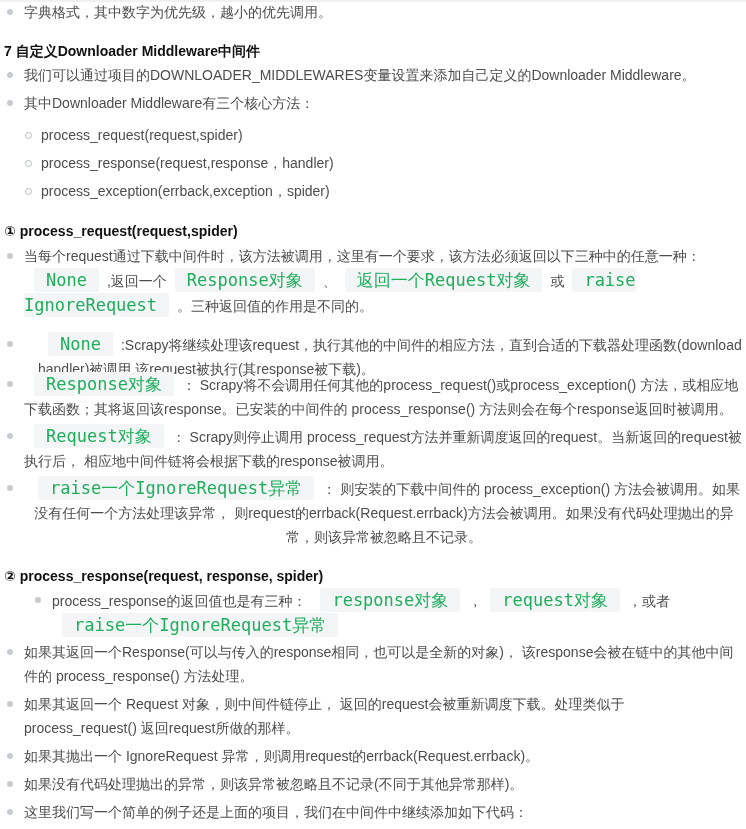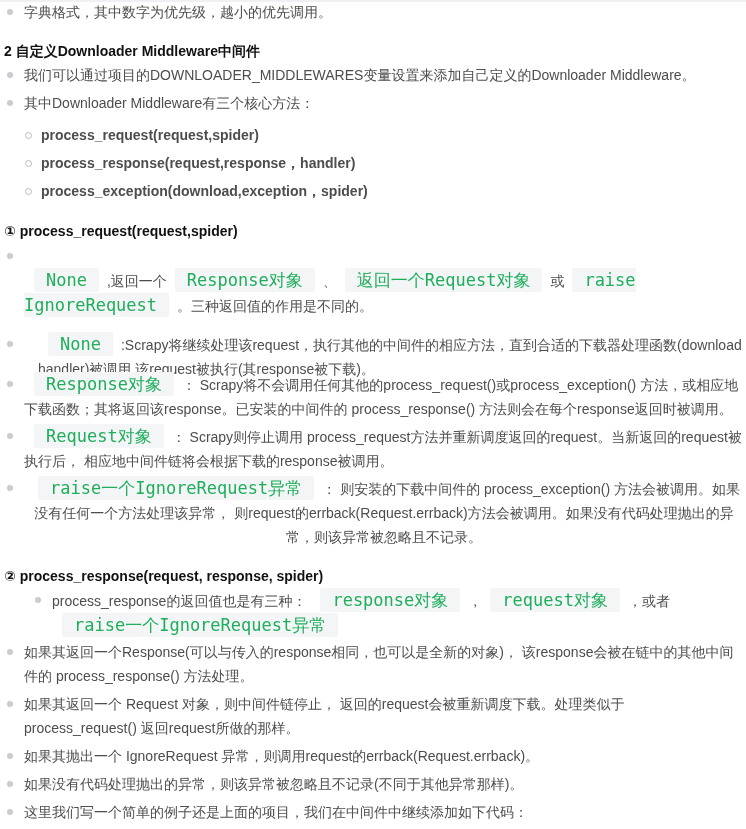--- a/index.html
+++ b/index.html
@@ -12,21 +12,21 @@
     .content { position: absolute; left: 0; top: 0; width: 746px; }
     .li {
       position: relative; padding-left: 24px; line-height: 24px; margin: 0;
       color: #4d4d4d;
     }
     .li::before {
       content: ""; position: absolute; left: 7px; top: 9px;
       width: 6px; height: 6px; border-radius: 50%; background: #c8ccd2;
     }
     .sub {
-      position: relative; padding-left: 41px; line-height: 24px; color: #4d4d4d; font-weight: bold;
+      position: relative; padding-left: 41px; line-height: 24px; color: #4d4d4d;
     }
     .sub::before {
       content: ""; position: absolute; left: 25px; top: 9px;
       width: 5px; height: 5px; border-radius: 50%; border: 1px solid #b8bcc2; background: #fff;
     }
     h3 {
       margin: 0; font-size: 14px; font-weight: bold; color: #111; line-height: 22px;
       padding-left: 4px;
     }
     code {
@@ -36,33 +36,33 @@
   </style>
 </head>
 <body>
 
 <div class="topline"></div>
 
 <div class="content">
 
   <div class="li" style="position:absolute; top:0px; left:0; width:740px;"><span>字典格式，其中数字为优先级，越小的优先调用。</span></div>
 
-  <h3 style="position:absolute; top:40px; left:0;">2 自定义Downloader Middleware中间件</h3>
+  <h3 style="position:absolute; top:40px; left:0;">7 自定义Downloader Middleware中间件</h3>
 
   <div class="li" style="position:absolute; top:63px; left:0; width:740px;"><span>我们可以通过项目的DOWNLOADER_MIDDLEWARES变量设置来添加自己定义的Downloader Middleware。</span></div>
   <div class="li" style="position:absolute; top:91px; left:0; width:740px;"><span>其中Downloader Middleware有三个核心方法：</span></div>
 
   <div class="sub" style="position:absolute; top:123px; left:0;"><span>process_request(request,spider)</span></div>
   <div class="sub" style="position:absolute; top:151px; left:0;"><span>process_response(request,response，handler)</span></div>
-  <div class="sub" style="position:absolute; top:179px; left:0;"><span>process_exception(download,exception，spider)</span></div>
+  <div class="sub" style="position:absolute; top:179px; left:0;"><span>process_exception(errback,exception，spider)</span></div>
 
   <h3 style="position:absolute; top:220px; left:0;">① process_request(request,spider)</h3>
 
   <div class="li" style="position:absolute; top:244px; left:0; width:720px;">
-    <br>
+    <span>当每个request通过下载中间件时，该方法被调用，这里有一个要求，该方法必须返回以下三种中的任意一种：</span><br>
     <code style="margin-left:10px;">None</code><span>,返回一个</span><code>Response对象</code><span>、</span><code>返回一个Request对象</code><span>或</span><code>raise IgnoreRequest</code><span>。三种返回值的作用是不同的。</span>
   </div>
 
   <div class="li" style="position:absolute; top:332px; left:0; width:720px;padding-left:38px;"><code style="margin-left:10px;">None</code><span>:Scrapy将继续处理该request，执行其他的中间件的相应方法，直到合适的下载器处理函数(download handler)被调用,该request被执行(其response被下载)。</span></div>
 
   <div class="li" style="position:absolute; top:372px; left:0; width:720px;"><code style="margin-left:10px;">Response对象</code><span>： Scrapy将不会调用任何其他的process_request()或process_exception() 方法，或相应地下载函数；其将返回该response。已安装的中间件的 process_response() 方法则会在每个response返回时被调用。</span></div>
 
   <div class="li" style="position:absolute; top:424px; left:0; width:720px;"><code style="margin-left:10px;">Request对象</code><span>： Scrapy则停止调用 process_request方法并重新调度返回的request。当新返回的request被执行后， 相应地中间件链将会根据下载的response被调用。</span></div>
 
   <div class="li" style="position:absolute; top:476px; left:0; width:720px;text-align:center;"><code style="margin-left:10px;">raise一个IgnoreRequest异常</code><span>： 则安装的下载中间件的 process_exception() 方法会被调用。如果没有任何一个方法处理该异常， 则request的errback(Request.errback)方法会被调用。如果没有代码处理抛出的异常，则该异常被忽略且不记录。</span></div>

